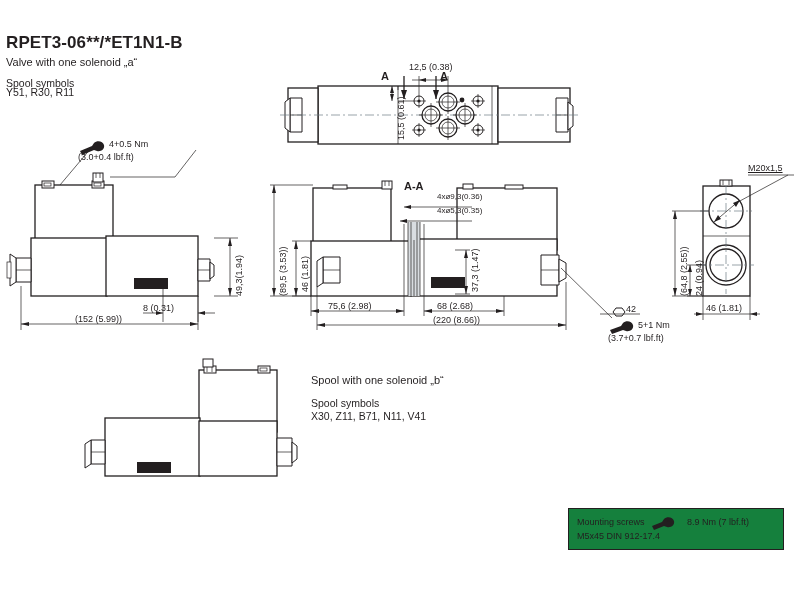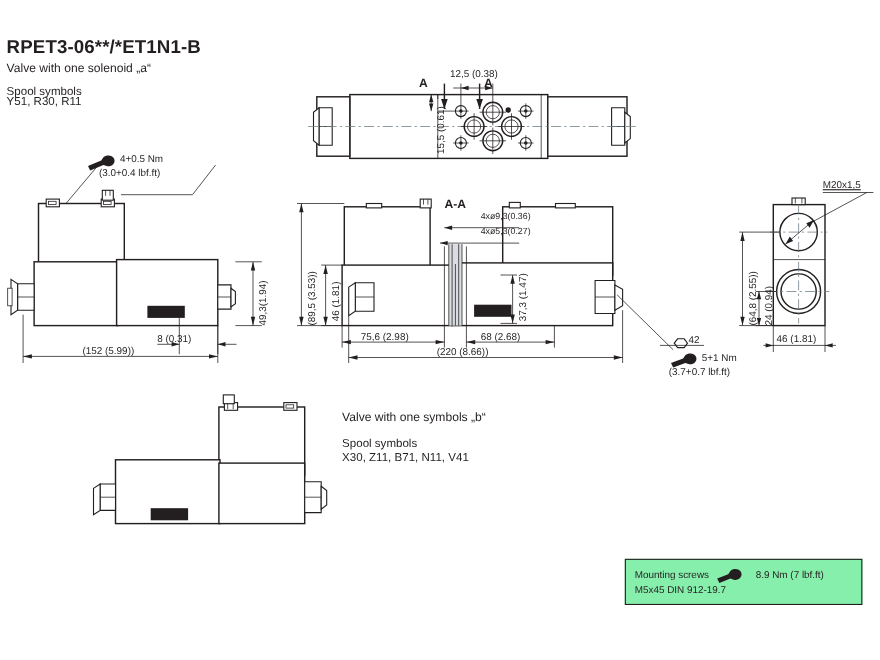--- a/index.html
+++ b/index.html
@@ -29,21 +29,21 @@
 </style>
 </head>
 <body>
 
 <div class="tx h1" style="left:6px;top:33px;">RPET3-06**/*ET1N1-B</div>
 
 <div class="tx h2" style="left:6px;top:56px;">Valve with one solenoid „a“</div>
 <div class="tx p" style="left:6px;top:77px;">Spool symbols</div>
 <div class="tx p" style="left:6px;top:86px;">Y51, R30, R11</div>
 
-<div class="tx h2" style="left:311px;top:374px;">Valve with one symbols „b“</div>
+<div class="tx h2" style="left:311px;top:374px;">Spool with one solenoid „b“</div>
 <div class="tx p" style="left:311px;top:397px;">Spool symbols</div>
 <div class="tx p" style="left:311px;top:410px;">X30, Z11, B71, N11, V41</div>
 
 <svg width="800" height="600">
 
   <path class="ln w07" d="M92,147 L60,185"></path>
   <path class="ln w07" d="M175,177 L110,177"></path>
   <path class="ln w07" d="M175,177 L196,150"></path>
 
   <rect class="ln w12 wht" x="35" y="185" width="78" height="62"></rect>
@@ -87,21 +87,21 @@
   <path class="ln w07" d="M21,324 L198,324"></path>
   <path class="blk" d="M21,324 L29,322 L29,326 Z"></path>
   <path class="blk" d="M198,324 L190,322 L190,326 Z"></path>
 </svg>
 
 <svg width="40" height="18" style="left:78px;top:140px;">
   <path class="blk" d="M2,11 L14,6 L16,3 C19,0 25,1 26,5 C27,9 23,12 19,11 L16,10 L4,15 Z"></path>
   <path class="ln w1" d="M18,6 C21,4 24,6 23,8"></path>
 </svg>
 <div class="tx dim" style="left:109px;top:139px;">4+0.5 Nm</div>
-<div class="tx dim" style="left:78px;top:152px;margin-left:12px;">(3.0+0.4 lbf.ft)</div>
+<div class="tx dim" style="left:78px;top:152px;">(3.0+0.4 lbf.ft)</div>
 
 <div class="tx dim" style="left:143px;top:303px;">8 (0.31)</div>
 <div class="tx dim rot" style="left:234px;top:296px;">49,3(1.94)</div>
 <div class="tx dim" style="left:75px;top:314px;">(152 (5.99))</div>
 
 <svg width="800" height="600">
 
   <rect class="ln w12 wht" x="318" y="86" width="180" height="58"></rect>
   <rect class="ln w12 wht" x="288" y="88" width="30" height="54"></rect>
   <rect class="ln w12 wht" x="498" y="88" width="72" height="54"></rect>
@@ -243,28 +243,28 @@
   <path class="ln w07" d="M317,325 L566,325"></path>
   <path class="blk" d="M317,325 L325,323 L325,327 Z"></path>
   <path class="blk" d="M566,325 L558,323 L558,327 Z"></path>
 
   <path class="ln w07" d="M561,268 L612,318"></path>
   <path class="ln w07" d="M600,314 L640,314"></path>
 </svg>
 
 <div class="tx" style="left:404px;top:180px;font-size:11px;font-weight:bold;">A-A</div>
 <div class="tx dim8" style="left:437px;top:192px;">4xø9,3(0.36)</div>
-<div class="tx dim8" style="left:437px;top:206px;">4xø5,3(0.27)</div>
+<div class="tx dim8" style="left:437px;top:206px;">4xø5,3(0.35)</div>
 
 <div class="tx dim rot" style="left:278px;top:296px;">(89,5 (3.53))</div>
 <div class="tx dim rot" style="left:300px;top:292px;">46 (1.81)</div>
 <div class="tx dim rot" style="left:470px;top:292px;">37,3 (1.47)</div>
 <div class="tx dim" style="left:328px;top:301px;">75,6 (2.98)</div>
 <div class="tx dim" style="left:437px;top:301px;">68 (2.68)</div>
-<div class="tx dim" style="left:397px;top:315px;">(220 (8.66))</div>
+<div class="tx dim" style="left:433px;top:315px;">(220 (8.66))</div>
 
 <svg width="22" height="14" style="left:610px;top:305px;">
   <path class="ln w1" d="M3,7 L6,3 L12,3 L15,7 L12,11 L6,11 Z"></path>
 </svg>
 <div class="tx dim" style="left:626px;top:304px;">42</div>
 
 <svg width="38" height="16" style="left:608px;top:320px;">
   <path class="blk" d="M2,10 L13,6 L15,3 C18,0 24,1 25,5 C26,9 22,12 18,11 L15,10 L4,14 Z"></path>
   <path class="ln w1" d="M17,6 C20,4 23,6 22,8"></path>
 </svg>
@@ -332,21 +332,21 @@
   <path class="ln w1 wht" d="M85,444 L91,440 L91,464 L85,468 Z"></path>
   <path class="ln w07" d="M91,452 L105,452"></path>
 
   <path class="ln w1 wht" d="M277,438 L292,438 L292,466 L277,466 Z"></path>
   <path class="ln w1 wht" d="M292,442 L297,446 L297,459 L292,463 Z"></path>
   <path class="ln w07" d="M277,452 L292,452"></path>
 
   <rect class="blk" x="137" y="462" width="34" height="11"></rect>
 </svg>
 
-<div class="box" style="left:568px;top:508px;width:214px;height:40px;background:#86efac;">
+<div class="box" style="left:568px;top:508px;width:214px;height:40px;background:#15803d;">
   <div class="tx dim" style="left:8px;top:8px;">Mounting screws</div>
   <svg width="34" height="14" style="left:82px;top:8px;">
     <path class="blk" d="M1,9 L11,5 L13,2 C16,-1 22,0 23,4 C24,8 20,11 16,10 L13,9 L3,13 Z"></path>
     <path class="ln w07" d="M15,5 C18,3 21,5 20,7"></path>
   </svg>
   <div class="tx dim" style="left:118px;top:8px;">8.9 Nm (7 lbf.ft)</div>
-  <div class="tx dim" style="left:8px;top:22px;">M5x45 DIN 912-19.7</div>
+  <div class="tx dim" style="left:8px;top:22px;">M5x45 DIN 912-17.4</div>
 </div>
 
 </body></html>

